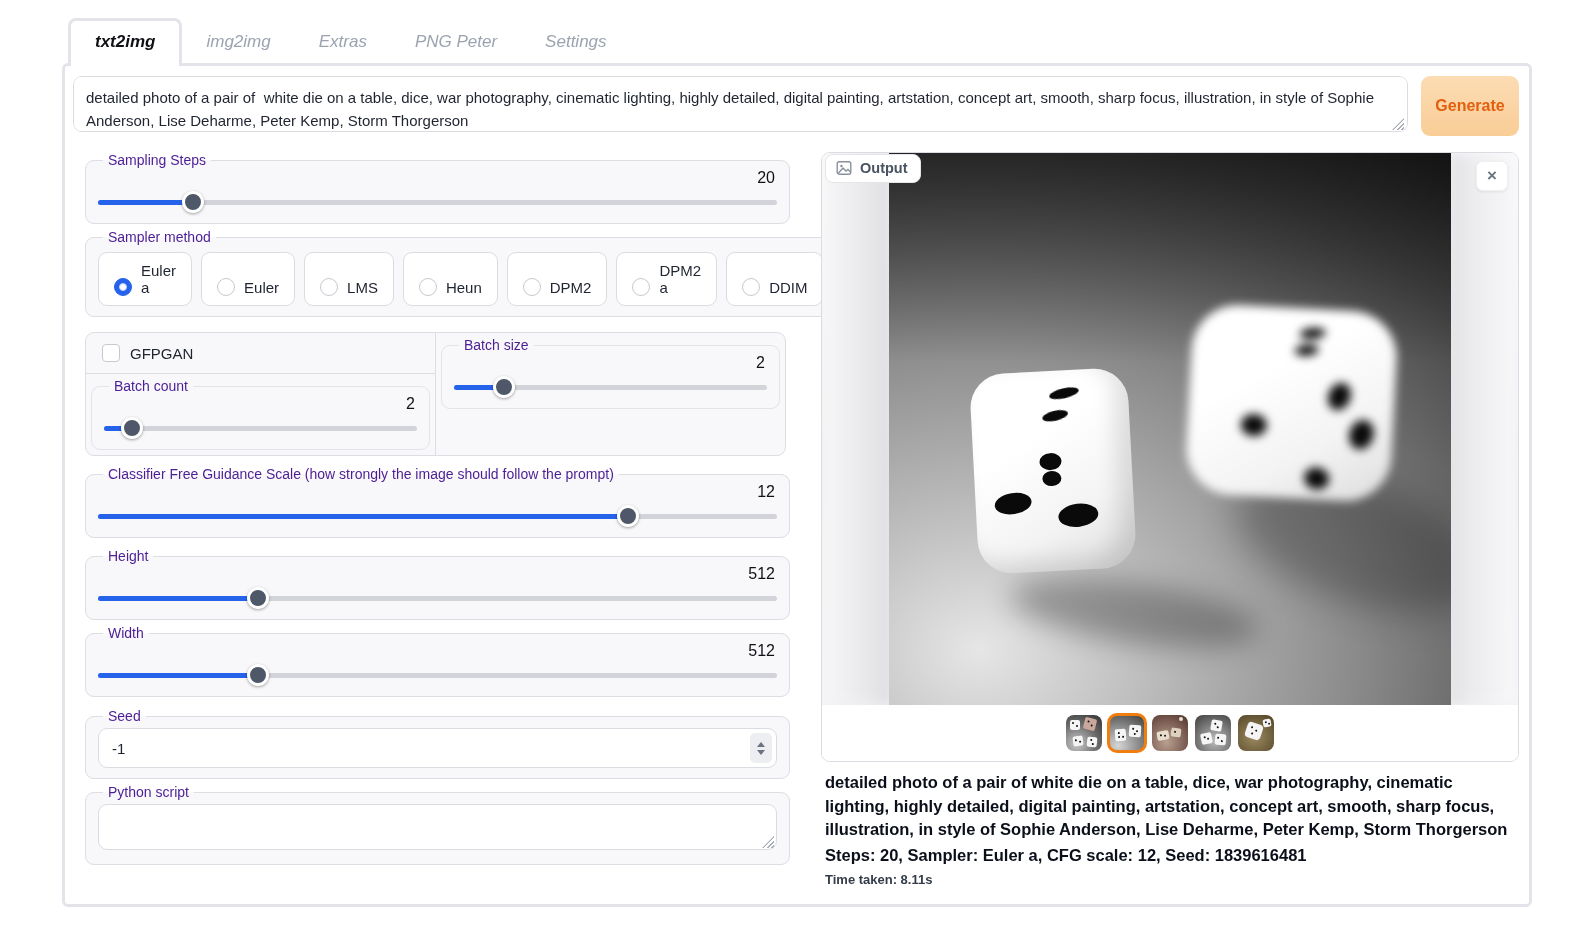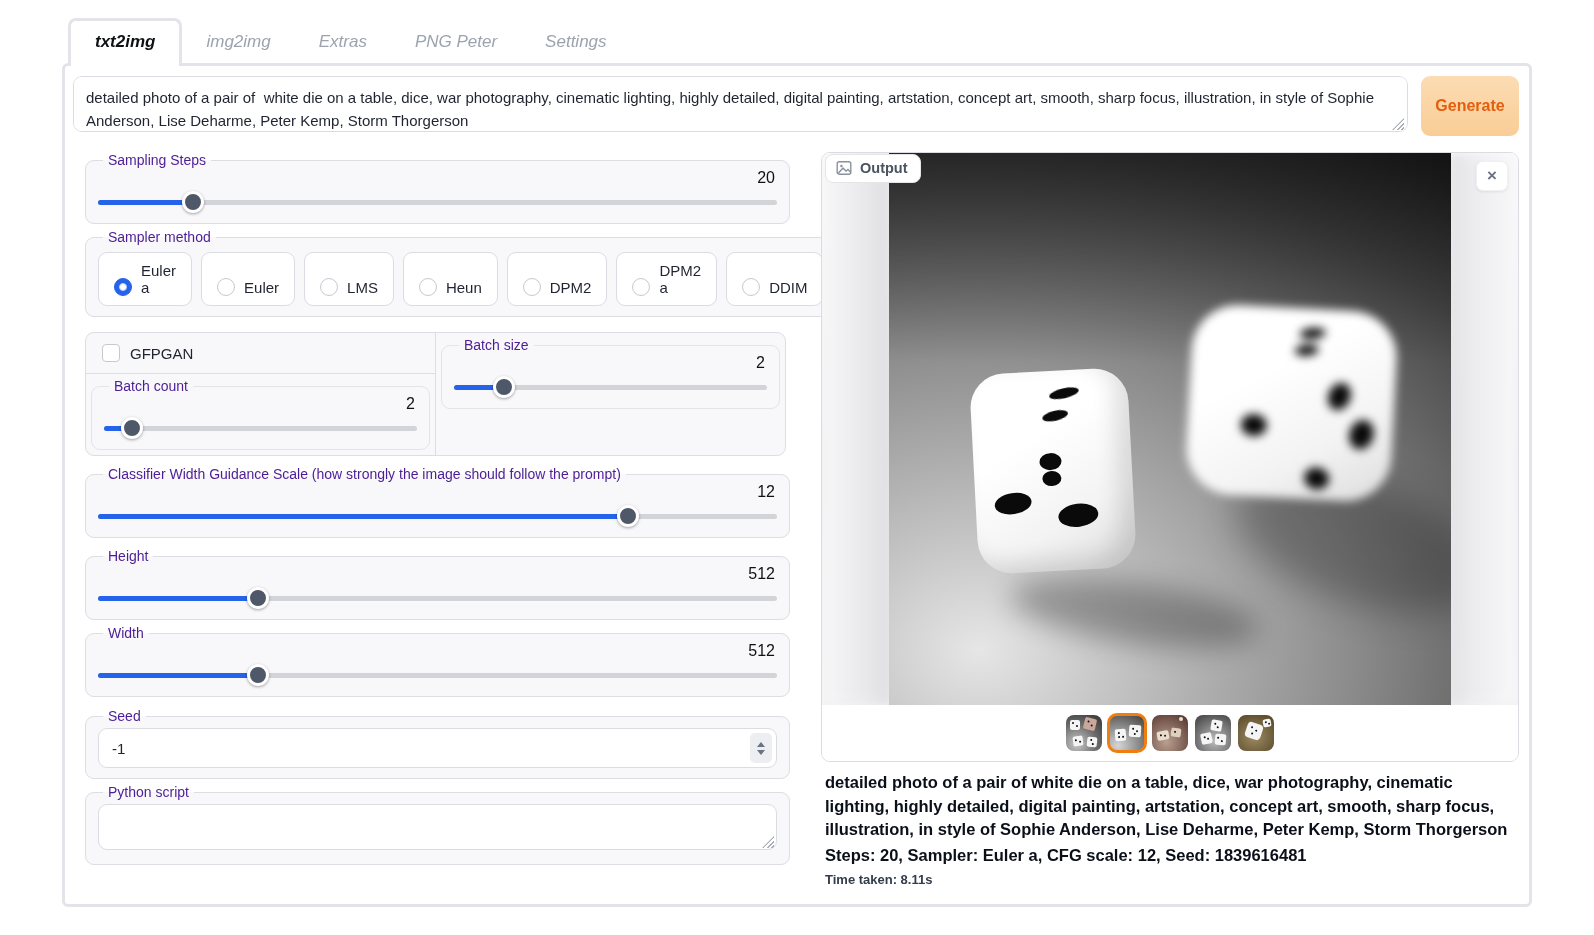--- a/index.html
+++ b/index.html
@@ -227,21 +227,21 @@
                       <div class="fill" style="width: 16%;"></div>
                     <div class="handle" style="left: 16%;"></div>
                     </div>
                 </div>
               </fieldset>
             </div>
           </div>
         </div>
 
         <fieldset class="group" style="margin-bottom:10px">
-          <legend>Classifier Width Guidance Scale (how strongly the image should follow the prompt)</legend>
+          <legend>Classifier Free Guidance Scale (how strongly the image should follow the prompt)</legend>
           <div class="val">12</div>
           <div class="slider">
             <div class="track">
                 <div class="fill" style="width: 78%;"></div>
               <div class="handle" style="left: 78%;"></div>
               </div>
           </div>
         </fieldset>
 
         <fieldset class="group">

